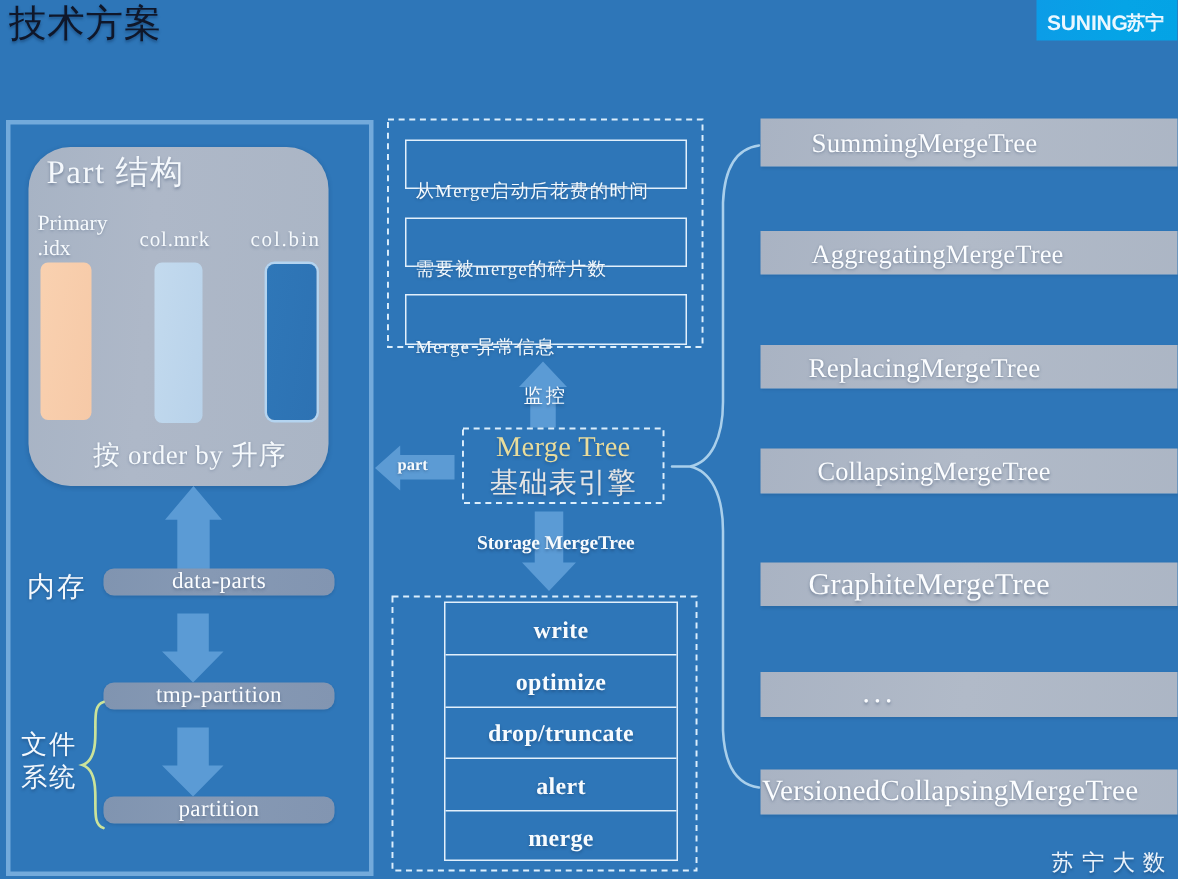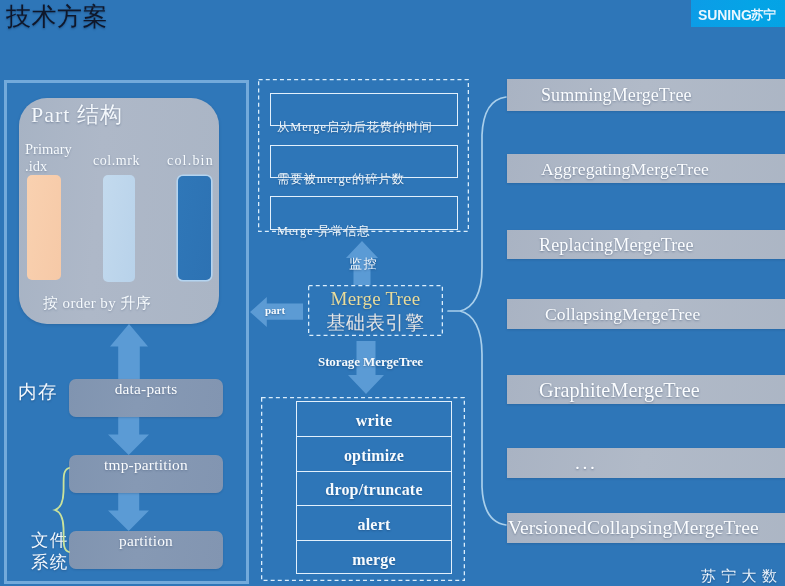--- a/index.html
+++ b/index.html
@@ -59,34 +59,34 @@
     text-shadow:0 1px 2px rgba(60,80,110,.45);
   }
   .part-col-label{
     position:absolute;
     font-family:"Liberation Serif", serif;
     font-size:13.5px;line-height:15.5px;color:#f6fafd;
     text-shadow:0 1px 2px rgba(70,90,120,.4);
   }
   .part-bar{position:absolute;border-radius:5px;}
   .part-footer{
-    position:absolute;left:24px;top:197px;
-    font-family:"Liberation Serif", serif;
-    font-size:15px;line-height:16px;color:#f6fafd;
+    position:absolute;left:43px;top:197px;
+    font-family:"Liberation Serif", serif;
+    font-size:18px;line-height:16px;color:#f6fafd;
     letter-spacing:.4px;
     text-shadow:0 1px 2px rgba(70,90,120,.4);
   }
 
   
   .stage-box{
-    position:absolute;left:69px;width:154px;height:38px;
+    position:absolute;left:69px;width:154px;height:18px;
     border-radius:7px;
     background:linear-gradient(100deg,#8094b0 0%,#8699b4 45%,#8295b1 100%);
     box-shadow:0 1px 2px rgba(20,50,90,.2);
-    display:flex;align-items:flex-start;justify-content:center;
+    display:flex;align-items:flex-end;justify-content:center;
   }
   .stage-label{
     font-family:"Liberation Serif", serif;
     font-size:15.4px;line-height:19px;color:#fbfdff;
     letter-spacing:.2px;
     text-shadow:0 1px 2px rgba(60,80,110,.45);
   }
   .side-label{
     position:absolute;
     font-family:"Liberation Serif", serif;
@@ -233,21 +233,21 @@
     <span class="stage-label">data-parts</span>
   </div>
   <div class="stage-box" style="top:455px;">
     <span class="stage-label">tmp-partition</span>
   </div>
   <div class="stage-box" style="top:531px;">
     <span class="stage-label">partition</span>
   </div>
 
   <div class="side-label" style="left:18px;top:382px;font-size:18.5px;letter-spacing:1.5px;">内存</div>
-  <div class="side-label" style="left:31px;top:485px;width:50px;line-height:22px;font-size:17.5px;letter-spacing:1.2px;white-space:pre-line;margin-top:44px;">文件
+  <div class="side-label" style="left:14px;top:485px;width:50px;line-height:22px;font-size:17.5px;letter-spacing:1.2px;white-space:pre-line;">文件
 系统</div>
 
   <svg class="arrow-svg" style="left:52px;top:466px;width:20px;height:88px;" viewBox="0 0 20 88">
     <path d="M17 2 C10 4 12 14 11.5 26 C11.2 36 9 42 3 44 C9 46 11.2 52 11.5 62 C12 74 10 84 17 86" fill="none" stroke="#cbe39a" stroke-width="1.8" stroke-linecap="round"></path>
   </svg>
 
   <svg class="dashed-panel" style="left:258px;top:79px;width:211px;height:153px;" viewBox="0 0 211 153">
       <rect x="0.65" y="0.65" width="209.7" height="151.7"></rect>
     </svg>
   <div class="monitor-item" style="top:92.5px;">

